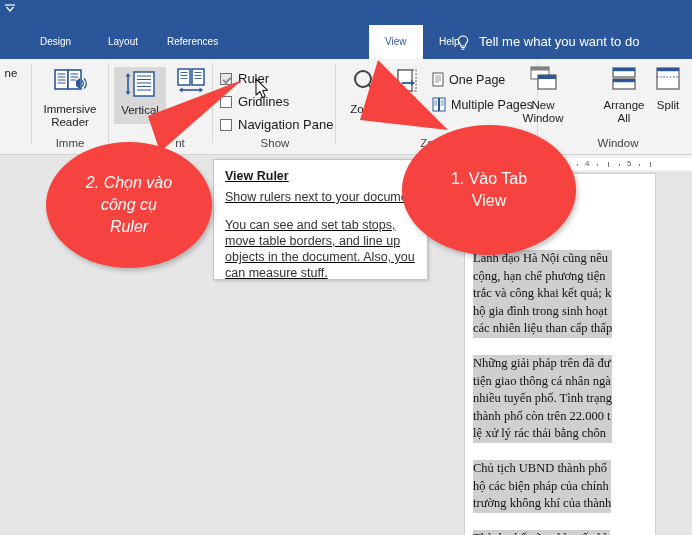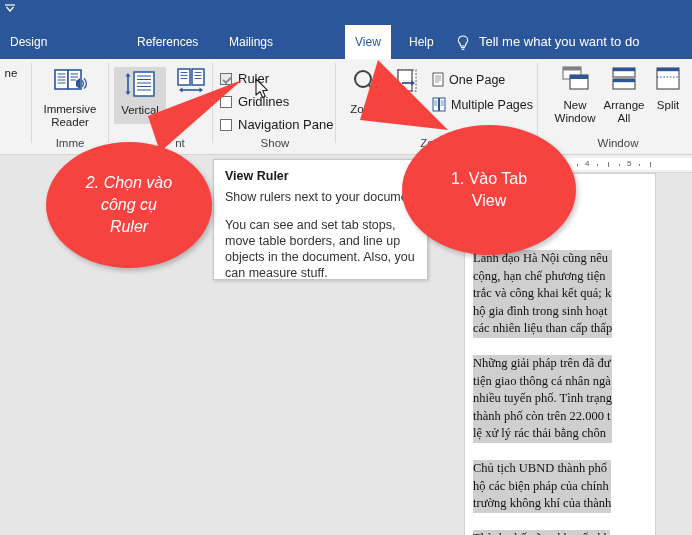--- a/index.html
+++ b/index.html
@@ -22,22 +22,22 @@
   }
   .qat-chevron svg{ display:block; }
 
   
   .tabstrip{
     position:absolute; left:0; top:25px; width:692px; height:34px;
     background:#2b579a;
   }
   .tab{
     position:absolute; top:0; height:34px;
-    color:#ffffff; font-size:12px; line-height:34px;
-    padding:0 10px; white-space:nowrap; cursor:default;
+    color:#ffffff; font-size:10px; line-height:34px;
+    padding:0 16px; white-space:nowrap; cursor:default;margin-left:24px;
   }
   .tab.active{
     background:#ffffff; color:#2b579a;
   }
   .tellme{
     position:absolute; top:0; height:34px; line-height:34px;
     color:#ffffff; font-size:13px; white-space:nowrap;
   }
   .bulb{
     position:absolute; top:9px; width:16px; height:18px;
@@ -122,20 +122,21 @@
     white-space:nowrap;
   }
   .doc-line{ background:#cfcfcf; display:block; }
 
   
   .tooltip{
     position:absolute; left:213px; top:159px; width:215px; height:121px;
     background:#ffffff; border:1px solid #c6c6c6;
     box-shadow:1px 1px 3px rgba(0,0,0,.18);
     padding:9px 11px;
+    text-decoration:underline;
   }
   .tt-title{
     font-size:12.5px; font-weight:bold; color:#1a1a1a; margin-bottom:6px;
   }
   .tt-line{
     font-size:12.5px; color:#333; line-height:16px;
   }
   .tt-body{ margin-top:12px; font-size:12.5px; color:#333; line-height:16px; }
 
   
@@ -160,22 +161,22 @@
   <div class="qat-chevron">
     <svg width="16" height="14" viewBox="0 0 16 14">
       <path d="M3 3 H13" stroke="#ffffff" stroke-width="1.2" fill="none"></path>
       <path d="M4.5 5 L8 9 L11.5 5" stroke="#ffffff" stroke-width="1.2" fill="none"></path>
     </svg>
   </div>
 </div>
 
 <div class="tabstrip">
   <div class="tab" style="left:0px;">Design</div>
+  <div class="tab" style="left:68px;">Layout</div>
   <div class="tab" style="left:127px;">References</div>
-  <div class="tab" style="left:219px;">Mailings</div>
   <div class="tab active" style="left:345px;">View</div>
   <div class="tab" style="left:399px;">Help</div>
 
   <div class="bulb" style="left:455px;">
     <svg width="16" height="18" viewBox="0 0 16 18">
       <path d="M8 2 C5 2 3.3 4 3.3 6.2 C3.3 8 4.6 9 5.4 10.2 L5.4 12 L10.6 12 L10.6 10.2 C11.4 9 12.7 8 12.7 6.2 C12.7 4 11 2 8 2 Z" fill="none" stroke="#ffffff" stroke-width="1.1"></path>
       <path d="M6 13.6 H10" stroke="#ffffff" stroke-width="1.1"></path>
       <path d="M6.6 15.3 H9.4" stroke="#ffffff" stroke-width="1.1"></path>
     </svg>
   </div>
@@ -280,21 +281,21 @@
         <rect x="1" y="1" width="5.5" height="13" fill="#ffffff" stroke="#2b579a" stroke-width="1"></rect>
         <rect x="7.5" y="1" width="5.5" height="13" fill="#ffffff" stroke="#2b579a" stroke-width="1"></rect>
         <path d="M2.2 4 H5.3 M2.2 6 H5.3 M2.2 8 H5.3" stroke="#2b579a" stroke-width="0.7"></path>
         <path d="M8.7 4 H11.8 M8.7 6 H11.8 M8.7 8 H11.8" stroke="#2b579a" stroke-width="0.7"></path>
       </svg>
     </span><span>Multiple Pages</span>
   </div>
   <div class="grp-label" style="left:360px; top:78px; width:150px;">Zoom</div>
   <div class="grp-sep" style="left:537px;"></div>
 
-  <div class="bigbtn" style="left:548px; top:6px; width:54px;">
+  <div class="bigbtn" style="left:516px; top:6px; width:54px;">
     <span class="ico">
       <svg width="36" height="28" viewBox="0 0 36 28">
         <rect x="6" y="2" width="18" height="12" fill="#ffffff" stroke="#808080" stroke-width="1.2"></rect>
         <rect x="6" y="2" width="18" height="3.5" fill="#808080"></rect>
         <rect x="13" y="10" width="18" height="14" fill="#ffffff" stroke="#595959" stroke-width="1.2"></rect>
         <rect x="13" y="10" width="18" height="4" fill="#2b579a"></rect>
       </svg>
     </span>
     <span>New</span><br>
     <span>Window</span>

